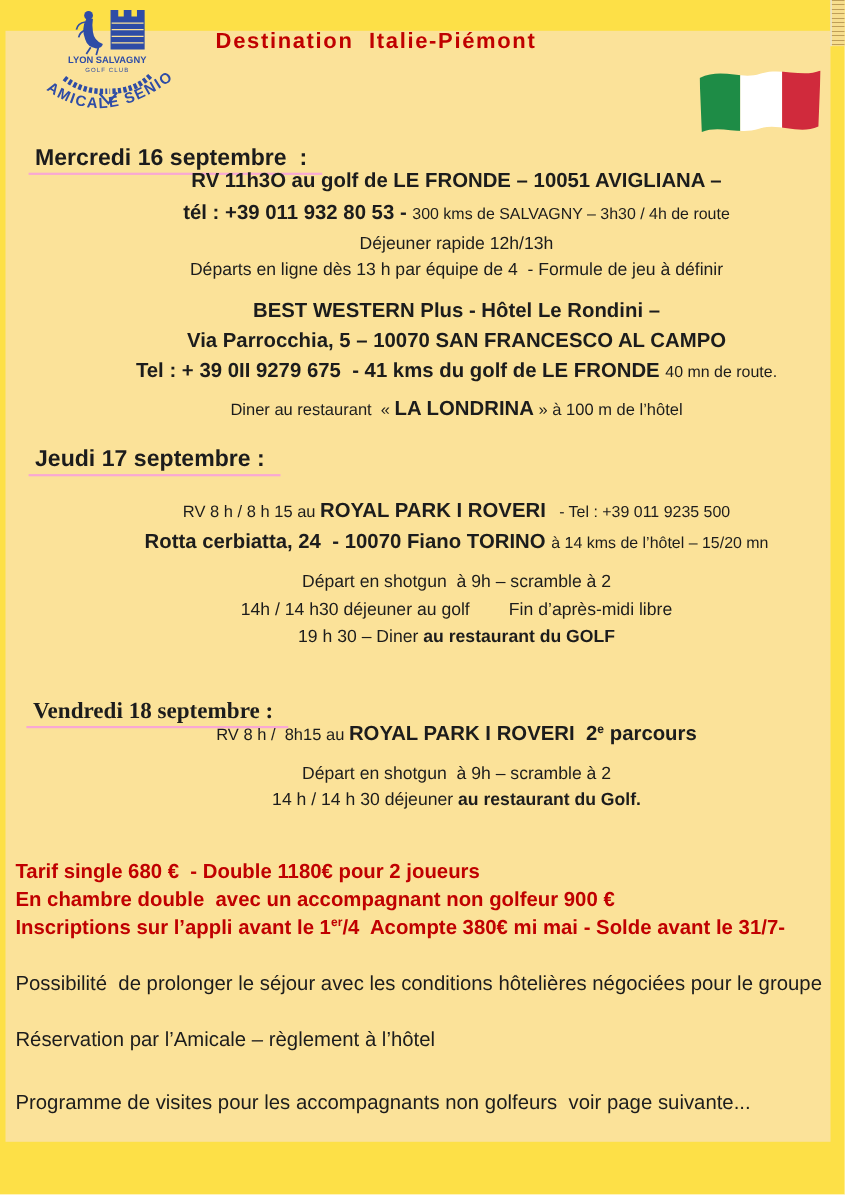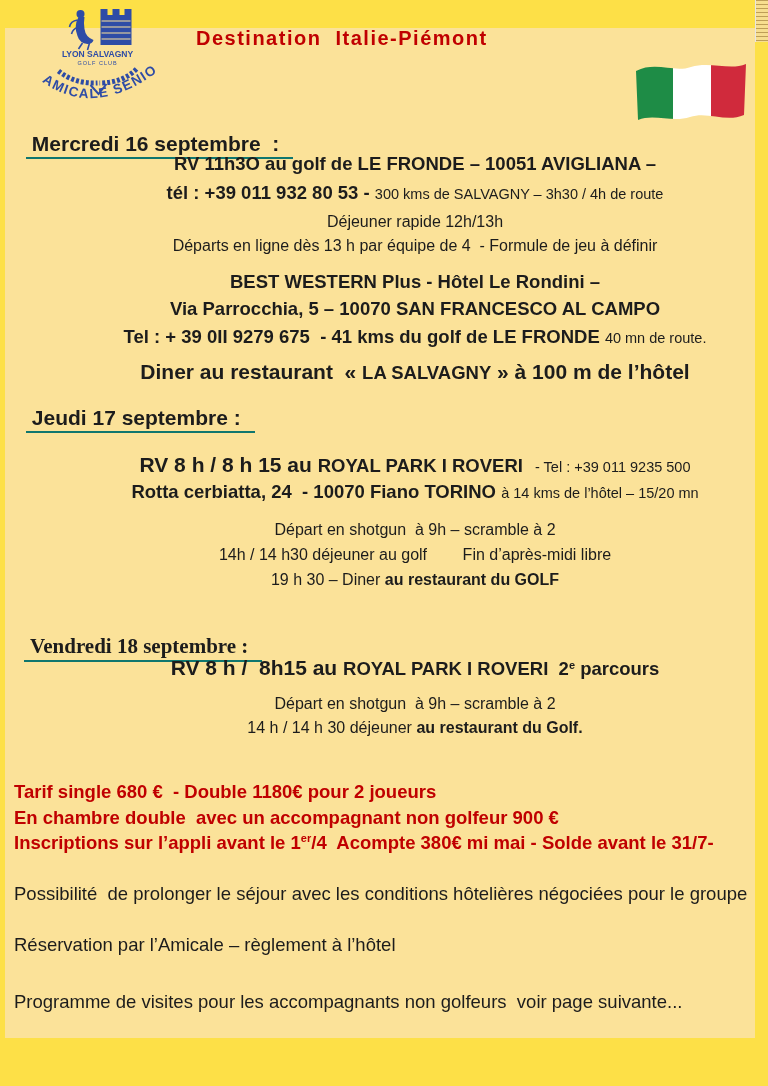--- a/index.html
+++ b/index.html
@@ -4,23 +4,23 @@
 <style>
   * { margin:0; padding:0; box-sizing:border-box; }
   html,body { width:768px; height:1086px; background:#ffffff; font-family:"Liberation Sans", sans-serif; }
   .canvas { position:relative; width:768px; height:1086px; background:#fde047; overflow:hidden; }
   .page { position:absolute; left:5px; top:28px; width:750px; height:1010px; background:#FBE299; }
   .abs { position:absolute; white-space:pre; color:#1c1c1c; }
   .center-line { left:40px; width:750px; text-align:center; }
   .left-line { left:14px; }
   .title { font-size:20px; font-weight:700; letter-spacing:1.5px; color:#C00000; }
   .heading { font-size:21px; font-weight:700; color:#1c1c1c;
-             border-bottom:2px solid #0f766e; padding:0 14px 1px 6px; display:inline-block; }
+             border-bottom:2px solid #f9a8d4; padding:0 14px 1px 6px; display:inline-block; }
   .b-main { font-size:18.5px; font-weight:700; }
-  .sb-main { font-size:21px; font-weight:700; }
+  .sb-main { font-size:15px; font-weight:400; }
   .r-main { font-size:18.5px; font-weight:400; }
   .small  { font-size:14.5px; font-weight:400; }
   .mid    { font-size:16px; font-weight:400; }
   .red    { color:#C00000; font-weight:700; font-size:18.5px; }
   sup { font-size:11px; }
   .note1 { width:741px; overflow:hidden; }
   .thumb { position:absolute; right:0; top:0; width:13px; height:42px; background:#F7DE8F;
            border-left:1px solid #e6e6e6;
            background-image:repeating-linear-gradient(180deg, rgba(120,80,20,.45) 0 1px, transparent 1px 4px); }
   .logo { position:absolute; left:30px; top:5px; width:135px; height:105px; }
@@ -84,21 +84,21 @@
   <div class="abs" style="left:8px; top:114px;">
     <span class="heading">Mercredi 16 septembre  :</span>
   </div>
   <div class="abs center-line b-main" style="top:153px;">RV 11h3O au golf de LE FRONDE – 10051 AVIGLIANA –</div>
   <div class="abs center-line" style="top:182px;"><span class="b-main">tél : +39 011 932 80 53 - </span><span class="small">300 kms de SALVAGNY – 3h30 / 4h de route</span></div>
   <div class="abs center-line mid" style="top:213px;">Déjeuner rapide 12h/13h</div>
   <div class="abs center-line mid" style="top:237px;">Départs en ligne dès 13 h par équipe de 4  - Formule de jeu à définir</div>
   <div class="abs center-line b-main" style="top:271px;">BEST WESTERN Plus - Hôtel Le Rondini –</div>
   <div class="abs center-line b-main" style="top:298px;">Via Parrocchia, 5 – 10070 SAN FRANCESCO AL CAMPO</div>
   <div class="abs center-line" style="top:326px;"><span class="b-main">Tel : + 39 0II 9279 675  - 41 kms du golf de LE FRONDE </span><span class="small">40 mn de route.</span></div>
-  <div class="abs center-line" style="top:360px;"><span class="sb-main">Diner au restaurant  « </span><span class="b-main">LA SALVAGNY</span><span class="sb-main"> » à 100 m de l’hôtel</span></div>
+  <div class="abs center-line" style="top:360px;"><span class="sb-main">Diner au restaurant  « </span><span class="b-main">LA LONDRINA</span><span class="sb-main"> » à 100 m de l’hôtel</span></div>
 
   <div class="abs" style="left:8px; top:388px;">
     <span class="heading">Jeudi 17 septembre :</span>
   </div>
   <div class="abs center-line" style="top:453px;"><span class="sb-main">RV 8 h / 8 h 15 au </span><span class="b-main">ROYAL PARK I ROVERI</span><span class="small">   - Tel : +39 011 9235 500</span></div>
   <div class="abs center-line" style="top:481px;"><span class="b-main">Rotta cerbiatta, 24  - 10070 Fiano TORINO </span><span class="small">à 14 kms de l’hôtel – 15/20 mn</span></div>
   <div class="abs center-line mid" style="top:521px;">Départ en shotgun  à 9h – scramble à 2</div>
   <div class="abs center-line mid" style="top:546px;">14h / 14 h30 déjeuner au golf        Fin d’après-midi libre</div>
   <div class="abs center-line" style="top:571px;"><span class="mid">19 h 30 – Diner </span><span style="font-size:16px; font-weight:700;">au restaurant du GOLF</span></div>
 

